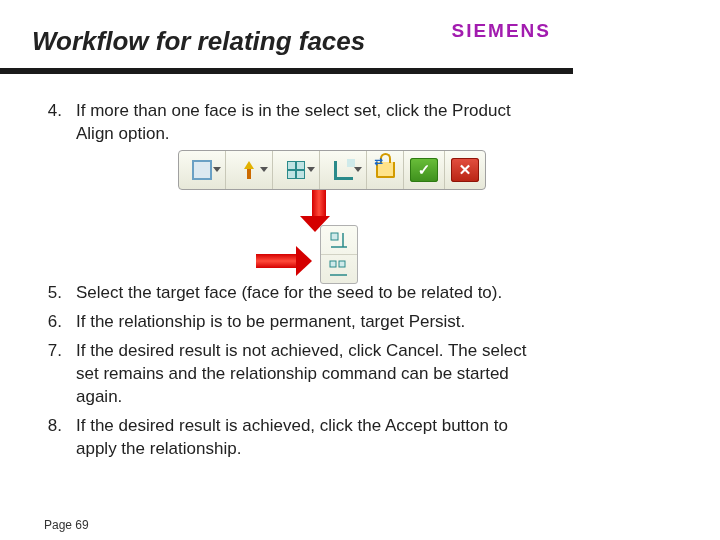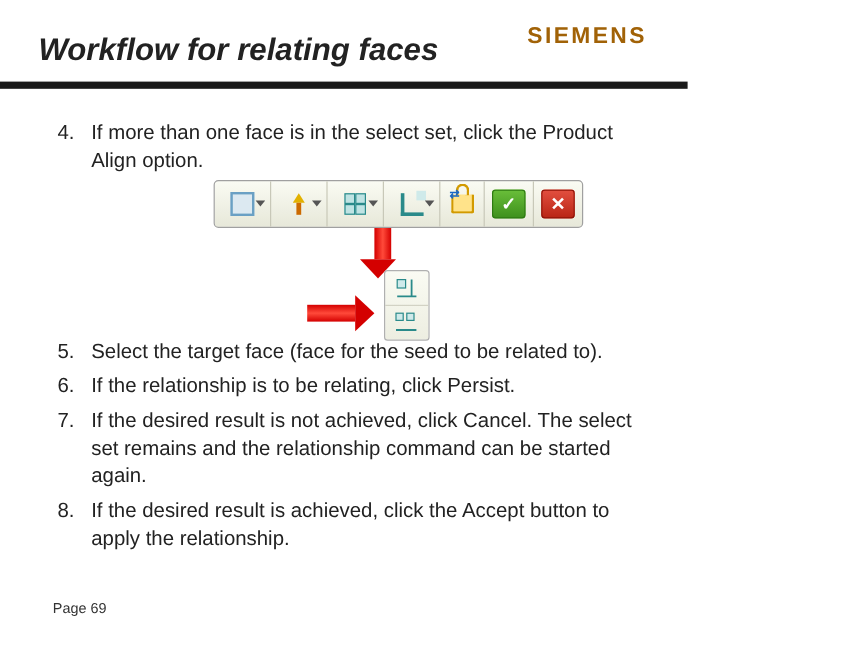--- a/index.html
+++ b/index.html
@@ -1,19 +1,19 @@
 <!DOCTYPE html>
 <html><head>
 <meta charset="utf-8">
 <style>
 html,body{margin:0;padding:0;width:720px;height:540px;background:#fff;font-family:Arial,Helvetica,sans-serif;overflow:hidden}
 .slide{position:relative;width:573px;height:540px}
 .header{position:absolute;left:0;right:0;top:0;height:70px}
 .title{position:absolute;left:32px;top:26px;font-size:26px;font-weight:bold;font-style:italic;color:#222}
-.logo{position:absolute;right:34px;top:20px;font-size:19px;font-weight:bold;letter-spacing:2px;color:#a16207}
+.logo{position:absolute;right:22px;top:20px;font-size:19px;font-weight:bold;letter-spacing:2px;color:#a21caf}
 .rule{position:absolute;left:0;right:0;top:68px;height:6px;background:#1a1a1a}
 .body{position:absolute;left:44px;right:32px;top:100px;font-size:17px;color:#222;line-height:1.35}
 ol{list-style:none;padding:0;margin:0}
 li{display:flex;gap:14px;margin:0 0 6px 0}
 li .num{min-width:18px;text-align:right}
 li .txt{flex:1}
 .gap{height:130px}
 .toolbar-wrap{position:absolute;left:178px;top:150px}
 .toolbar{display:flex;height:38px;border:1px solid #a0a0a0;border-radius:4px;overflow:hidden;background:linear-gradient(#fafbf3,#e7e8d9)}
 .tbtn{width:36px;height:38px;border-right:1px solid #c8c8b8;display:flex;align-items:center;justify-content:center;position:relative}
@@ -38,21 +38,21 @@
 .arrow-down .head{width:0;height:0;border-left:15px solid transparent;border-right:15px solid transparent;border-top:16px solid #d40000;margin-left:-8px}
 .drop{position:absolute;left:320px;top:225px;border:1px solid #b0b0b0;background:linear-gradient(#fafbf3,#edeee1);border-radius:3px}
 .drop .opt{width:36px;height:28px;display:flex;align-items:center;justify-content:center;border-bottom:1px solid #d2d2c4}
 .drop .opt:last-child{border-bottom:none}
 .opt svg{display:block}
 .arrow-right{position:absolute;left:256px;top:254px}
 .arrow-right .shaft{width:40px;height:14px;background:linear-gradient(#d40000,#ff4a3a,#d40000);float:left}
 .arrow-right .head{float:left;width:0;height:0;border-top:15px solid transparent;border-bottom:15px solid transparent;border-left:16px solid #d40000;margin-top:-8px}
 .footer{position:absolute;left:0;right:0;bottom:0;height:56px}
 .copy{position:absolute;right:26px;bottom:34px;font-size:10px;color:#333}
-.page{position:absolute;left:44px;bottom:26px;font-size:12px;color:#333}
+.page{position:absolute;left:44px;bottom:8px;font-size:12px;color:#333}
 .prod{position:absolute;right:26px;bottom:12px;font-size:13px;color:#333}
 </style>
 </head>
 <body>
 <div class="slide">
 
 <div class="header">
   <div class="title">Workflow for relating faces</div>
   <div class="logo">SIEMENS</div>
 </div>
@@ -66,21 +66,21 @@
     </li>
   </ol>
   <div class="gap"></div>
   <ol>
     <li>
       <span class="num">5.</span>
       <span class="txt">Select the target face (face for the seed to be related to).</span>
     </li>
     <li>
       <span class="num">6.</span>
-      <span class="txt">If the relationship is to be relating, click Persist.</span>
+      <span class="txt">If the relationship is to be permanent, target Persist.</span>
     </li>
     <li>
       <span class="num">7.</span>
       <span class="txt">If the desired result is not achieved, click Cancel. The select set remains and the relationship command can be started again.</span>
     </li>
     <li>
       <span class="num">8.</span>
       <span class="txt">If the desired result is achieved, click the Accept button to apply the relationship.</span>
     </li>
   </ol>

